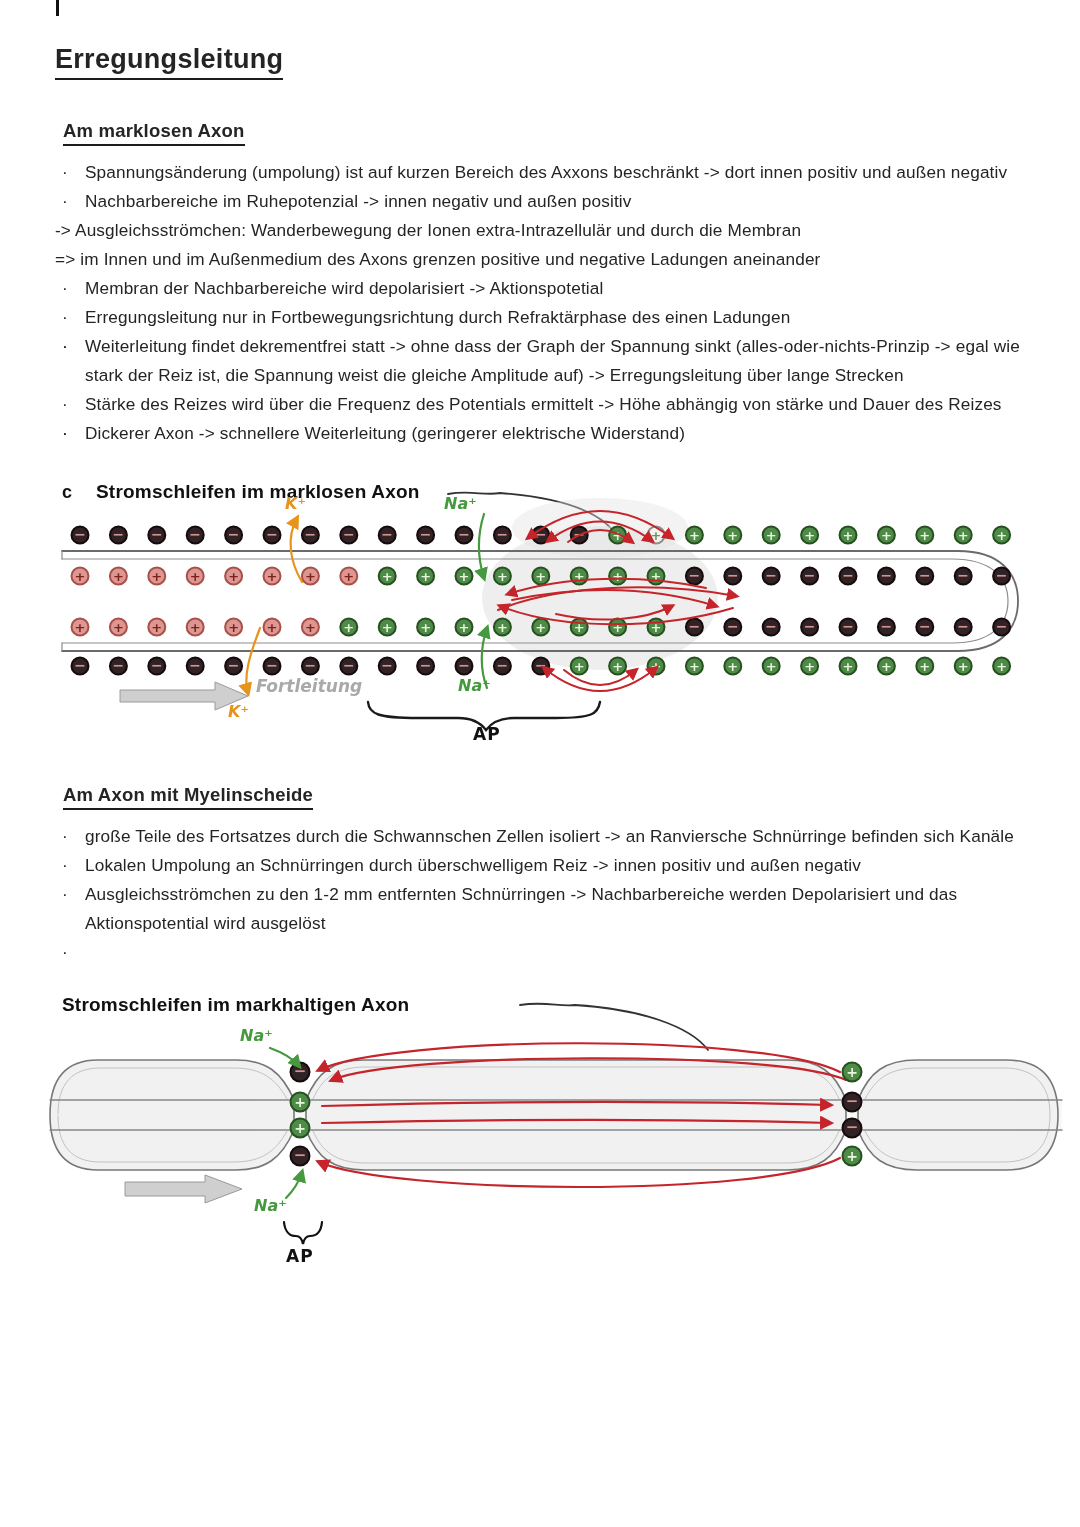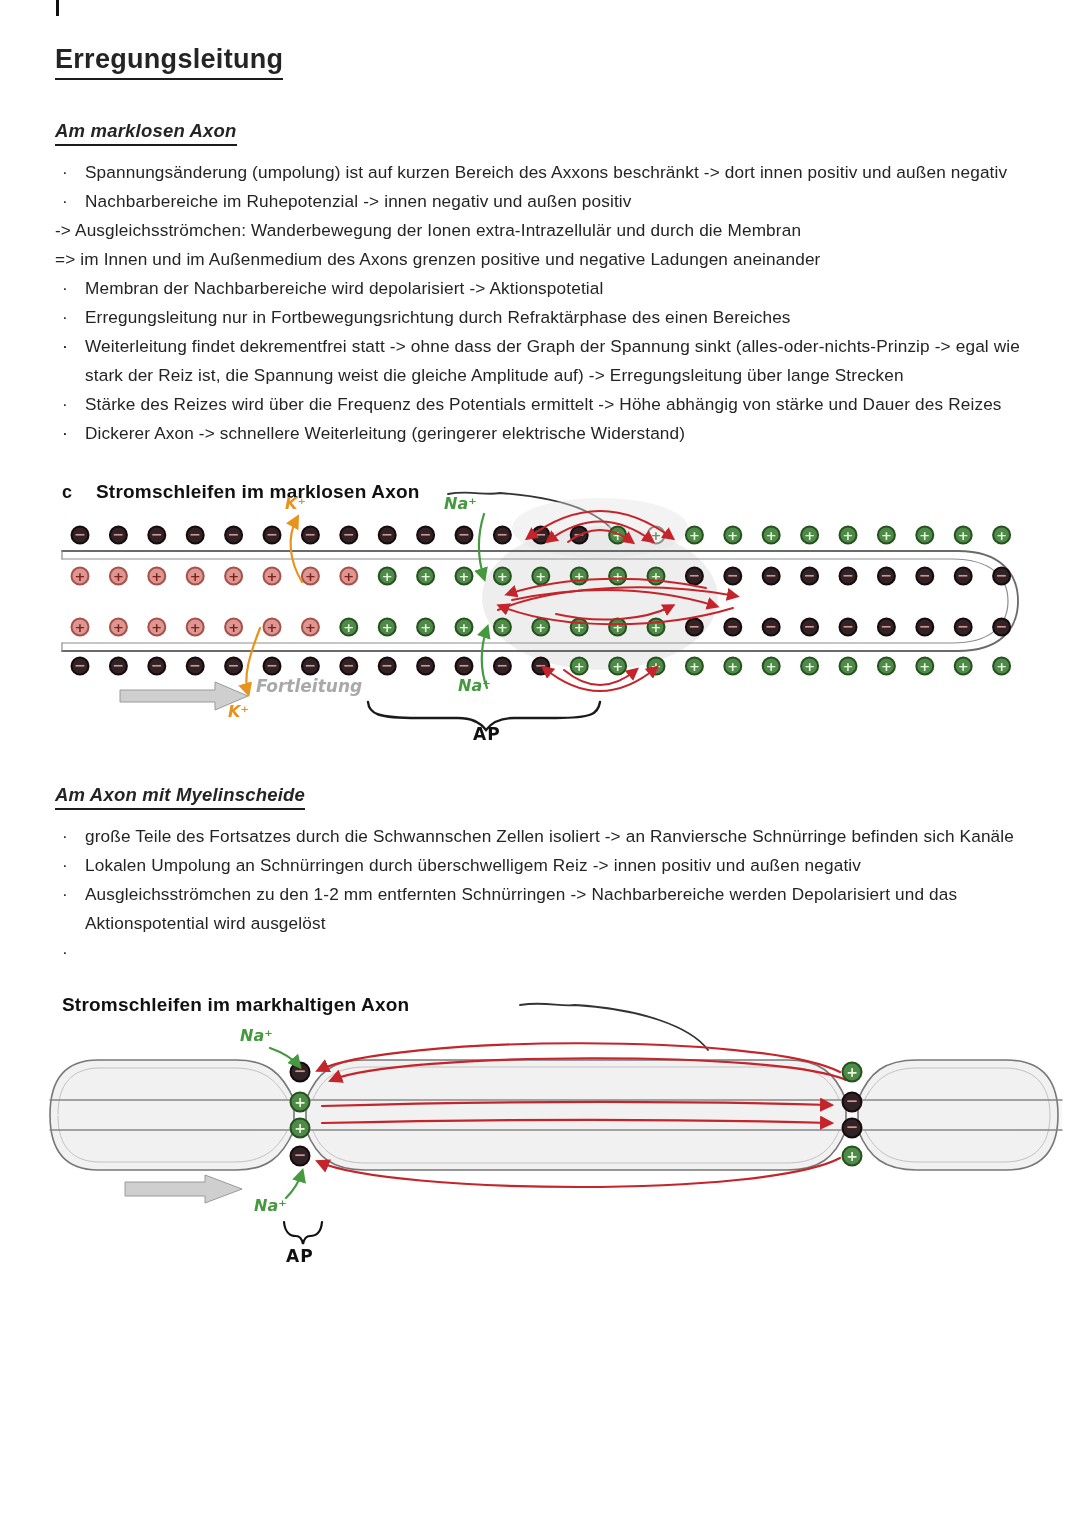--- a/index.html
+++ b/index.html
@@ -3,21 +3,21 @@
 <meta charset="utf-8">
 <style>
   html,body{margin:0;padding:0;background:#ffffff;}
   .page{position:relative;width:1080px;height:1527px;background:#fff;overflow:hidden;
         font-family:"Liberation Sans",sans-serif;color:#242424;padding-left:26px;}
   .edge-mark{position:absolute;left:56px;top:0;width:3px;height:16px;background:#111;}
   .content{position:absolute;left:55px;top:44px;width:990px;}
   .title{display:inline-block;font-size:27px;font-weight:bold;letter-spacing:.3px;
          border-bottom:2.5px solid #1c1c1c;padding-bottom:3px;margin-bottom:40px;}
   .h2{display:inline-block;font-size:18.5px;font-weight:bold;letter-spacing:.2px;
-      border-bottom:2px solid #1c1c1c;padding-bottom:2px;margin:0 0 12px 0;font-style:italic;}
+      border-bottom:2px solid #1c1c1c;padding-bottom:2px;margin:0 0 12px 8px;}
   .list{margin-bottom:0;}
   .li{position:relative;padding-left:30px;line-height:29px;font-size:17.2px;letter-spacing:.15px;}
   .li .mark{position:absolute;left:7px;top:0;}
   .li.nomark{padding-left:0;}
   .diagram{position:relative;margin-left:-55px;width:1080px;}
   #diagram1{height:290px;margin-top:30px;}
   #diagram2{height:310px;margin-top:54px;}
   .diagram svg{position:absolute;left:0;top:0;}
   .fig-letter{position:absolute;left:62px;top:4px;font-size:18px;font-weight:bold;color:#111;}
   .dtitle{position:absolute;font-size:19px;font-weight:bold;color:#111;letter-spacing:.2px;}
@@ -38,21 +38,21 @@
     <div class="title">Erregungsleitung</div>
 
     <div>
       <div class="h2">Am marklosen Axon</div>
       <div class="list" id="s1-list">
           <div class="li"><span class="mark">·</span><span class="txt">Spannungsänderung (umpolung) ist auf kurzen Bereich des Axxons beschränkt -&gt; dort innen positiv und außen negativ</span></div>
           <div class="li"><span class="mark">·</span><span class="txt">Nachbarbereiche im Ruhepotenzial -&gt; innen negativ und außen positiv</span></div>
           <div class="li nomark"><span class="txt">-&gt; Ausgleichsströmchen: Wanderbewegung der Ionen extra-Intrazellulär und durch die Membran</span></div>
           <div class="li nomark"><span class="txt">=&gt; im Innen und im Außenmedium des Axons grenzen positive und negative Ladungen aneinander</span></div>
           <div class="li"><span class="mark">·</span><span class="txt">Membran der Nachbarbereiche wird depolarisiert -&gt; Aktionspotetial</span></div>
-          <div class="li"><span class="mark">·</span><span class="txt">Erregungsleitung nur in Fortbewegungsrichtung durch Refraktärphase des einen Bereiches</span></div>
+          <div class="li"><span class="mark">·</span><span class="txt">Erregungsleitung nur in Fortbewegungsrichtung durch Refraktärphase des einen Ladungen</span></div>
           <div class="li"><span class="mark">·</span></div>
           <div class="li"><span class="mark">·</span><span class="txt">Weiterleitung findet dekrementfrei statt -&gt; ohne dass der Graph der Spannung sinkt (alles-oder-nichts-Prinzip -&gt; egal wie stark der Reiz ist, die Spannung weist die gleiche Amplitude auf) -&gt; Erregungsleitung über lange Strecken</span></div>
           <div class="li"><span class="mark">·</span><span class="txt">Stärke des Reizes wird über die Frequenz des Potentials ermittelt -&gt; Höhe abhängig von stärke und Dauer des Reizes</span></div>
           <div class="li"><span class="mark">·</span></div>
           <div class="li"><span class="mark">·</span><span class="txt">Dickerer Axon -&gt; schnellere Weiterleitung (geringerer elektrische Widerstand)</span></div>
         </div>
     </div>
 
     <div class="diagram" id="diagram1">
       <span class="fig-letter">c</span>

